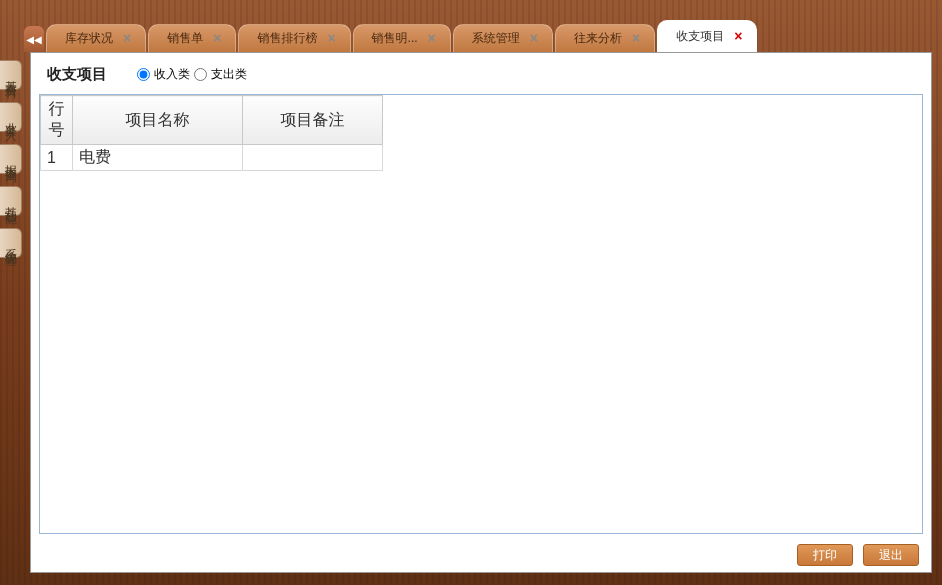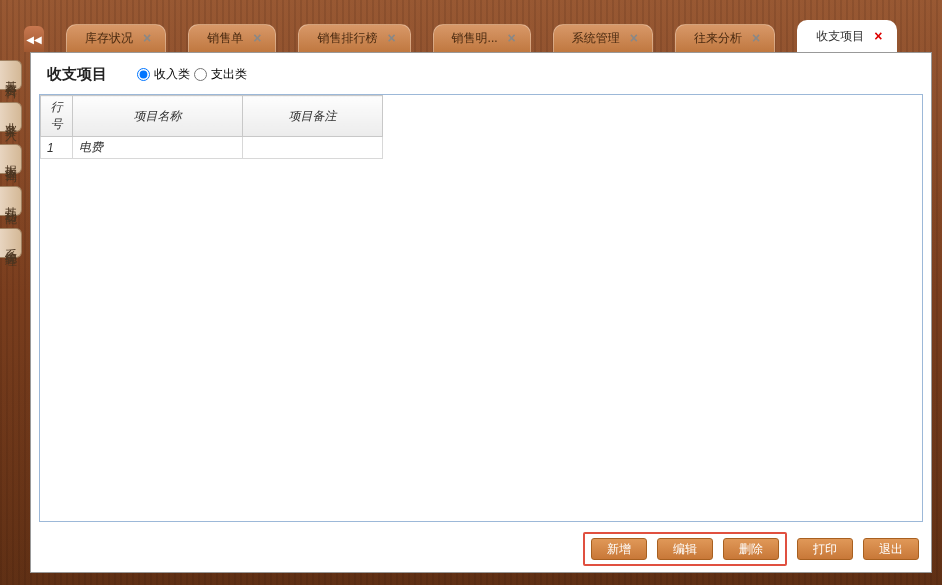--- a/index.html
+++ b/index.html
@@ -82,21 +82,20 @@
     background: linear-gradient(to bottom, #d89868 0%, #c07840 100%);
     border-radius: 10px 10px 0 0;
     display: flex;
     align-items: center;
     color: #4a2a10;
     cursor: pointer;
     margin-right: 2px;
     position: relative;
     border: 1px solid rgba(255,255,255,0.3);
     border-bottom: none;
-    margin-left: 20px;
   }
   .tab.active {
     background: #fff;
     color: #333;
     height: 32px;
     z-index: 5;
   }
   .tab .close {
     margin-left: 10px;
     font-size: 14px;
@@ -146,22 +145,21 @@
 
   .grid-wrap {
     margin: 0 8px;
     border: 1px solid #9cb8d8;
     flex: 1;
     overflow: auto;
     background: #fff;
   }
   table.grid {
     border-collapse: collapse;
-    font-size: 12px;
-    font-style: italic;
+    font-size: 16px;
   }
   table.grid th {
     background: linear-gradient(to bottom, #fdfdfd, #ececec);
     border: 1px solid #c8c8c8;
     padding: 3px 6px;
     font-weight: normal;
     color: #333;
     text-align: center;
   }
   table.grid td {
@@ -276,22 +274,17 @@
         <tr>
           <td class="col-rownum">1</td>
           <td class="col-name">电费</td>
           <td class="col-remark"></td>
         </tr>
       </tbody>
     </table>
   </div>
 
   <div class="footer">
-    <div class="highlight-box">
-      <button class="btn">新增</button>
-      <button class="btn">编辑</button>
-      <button class="btn">删除</button>
-    </div>
     <button class="btn">打印</button>
     <button class="btn">退出</button>
   </div>
 
 </div>
 
 </body></html>

